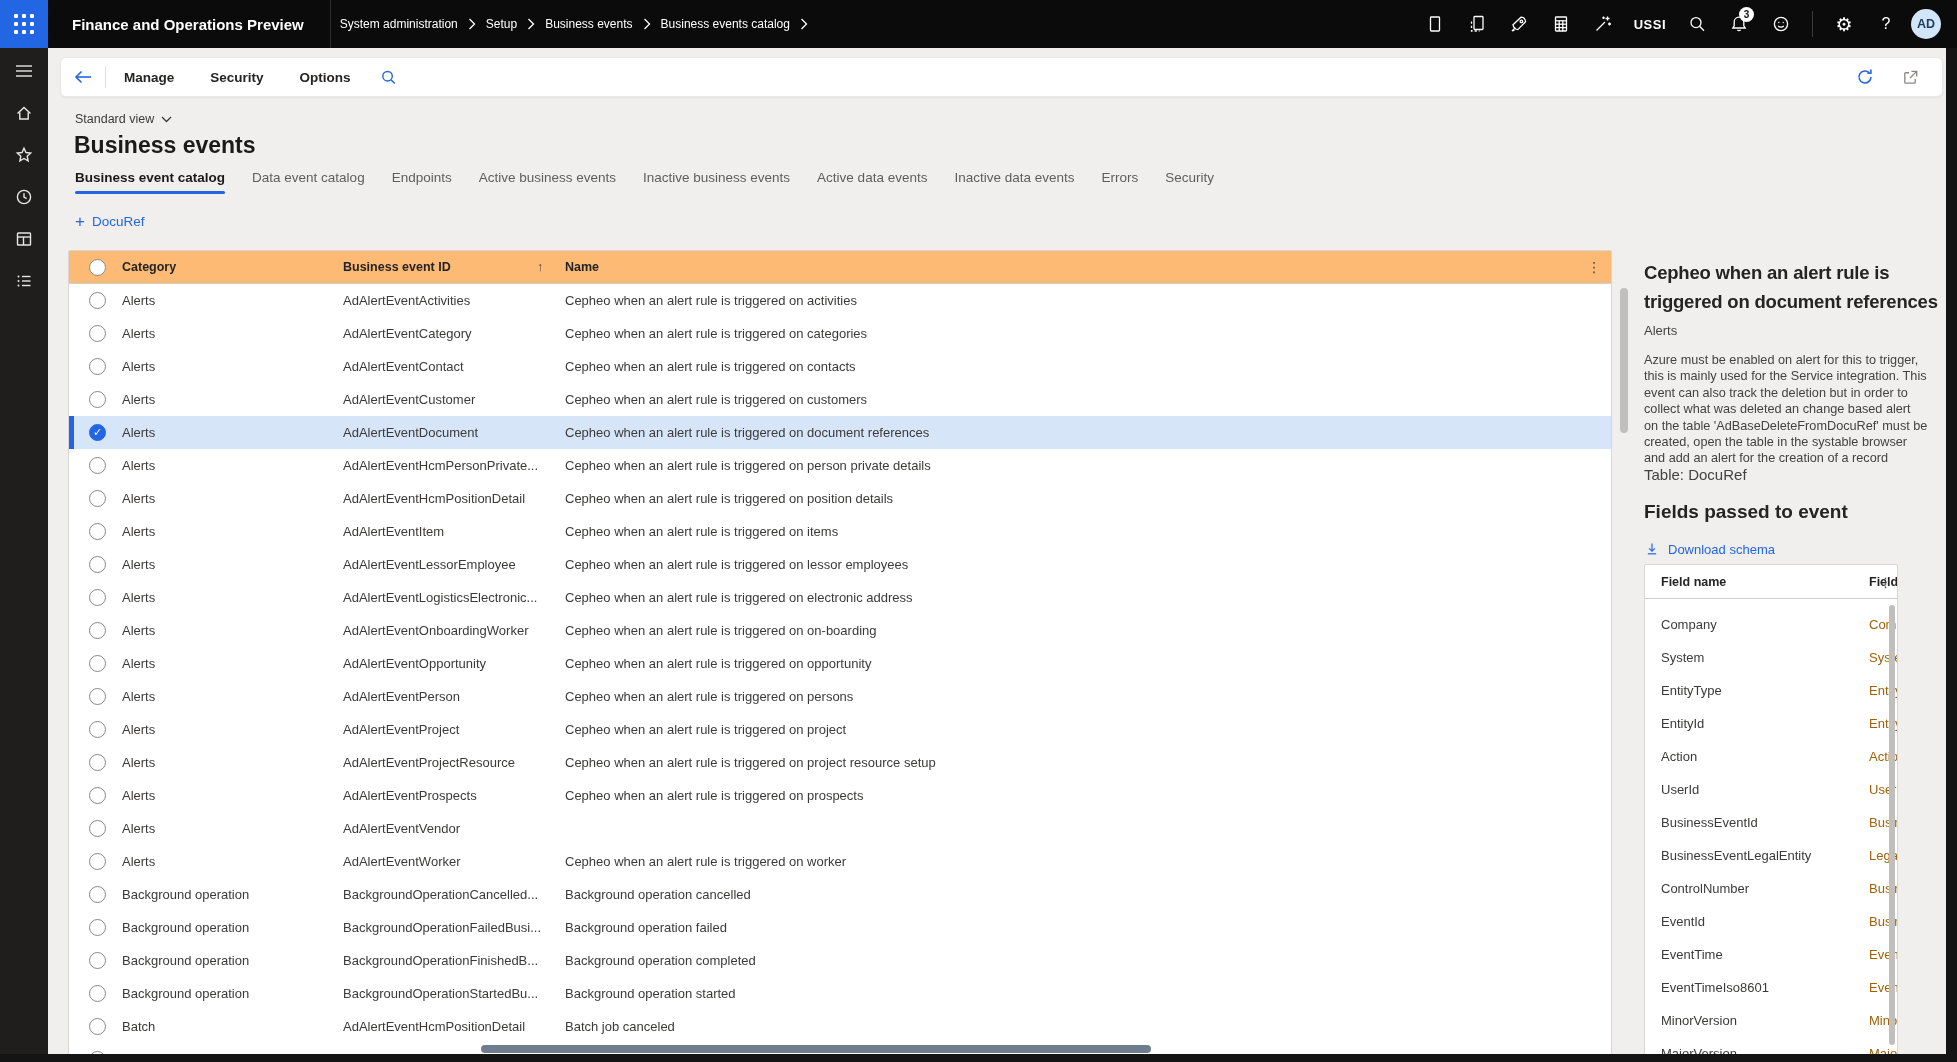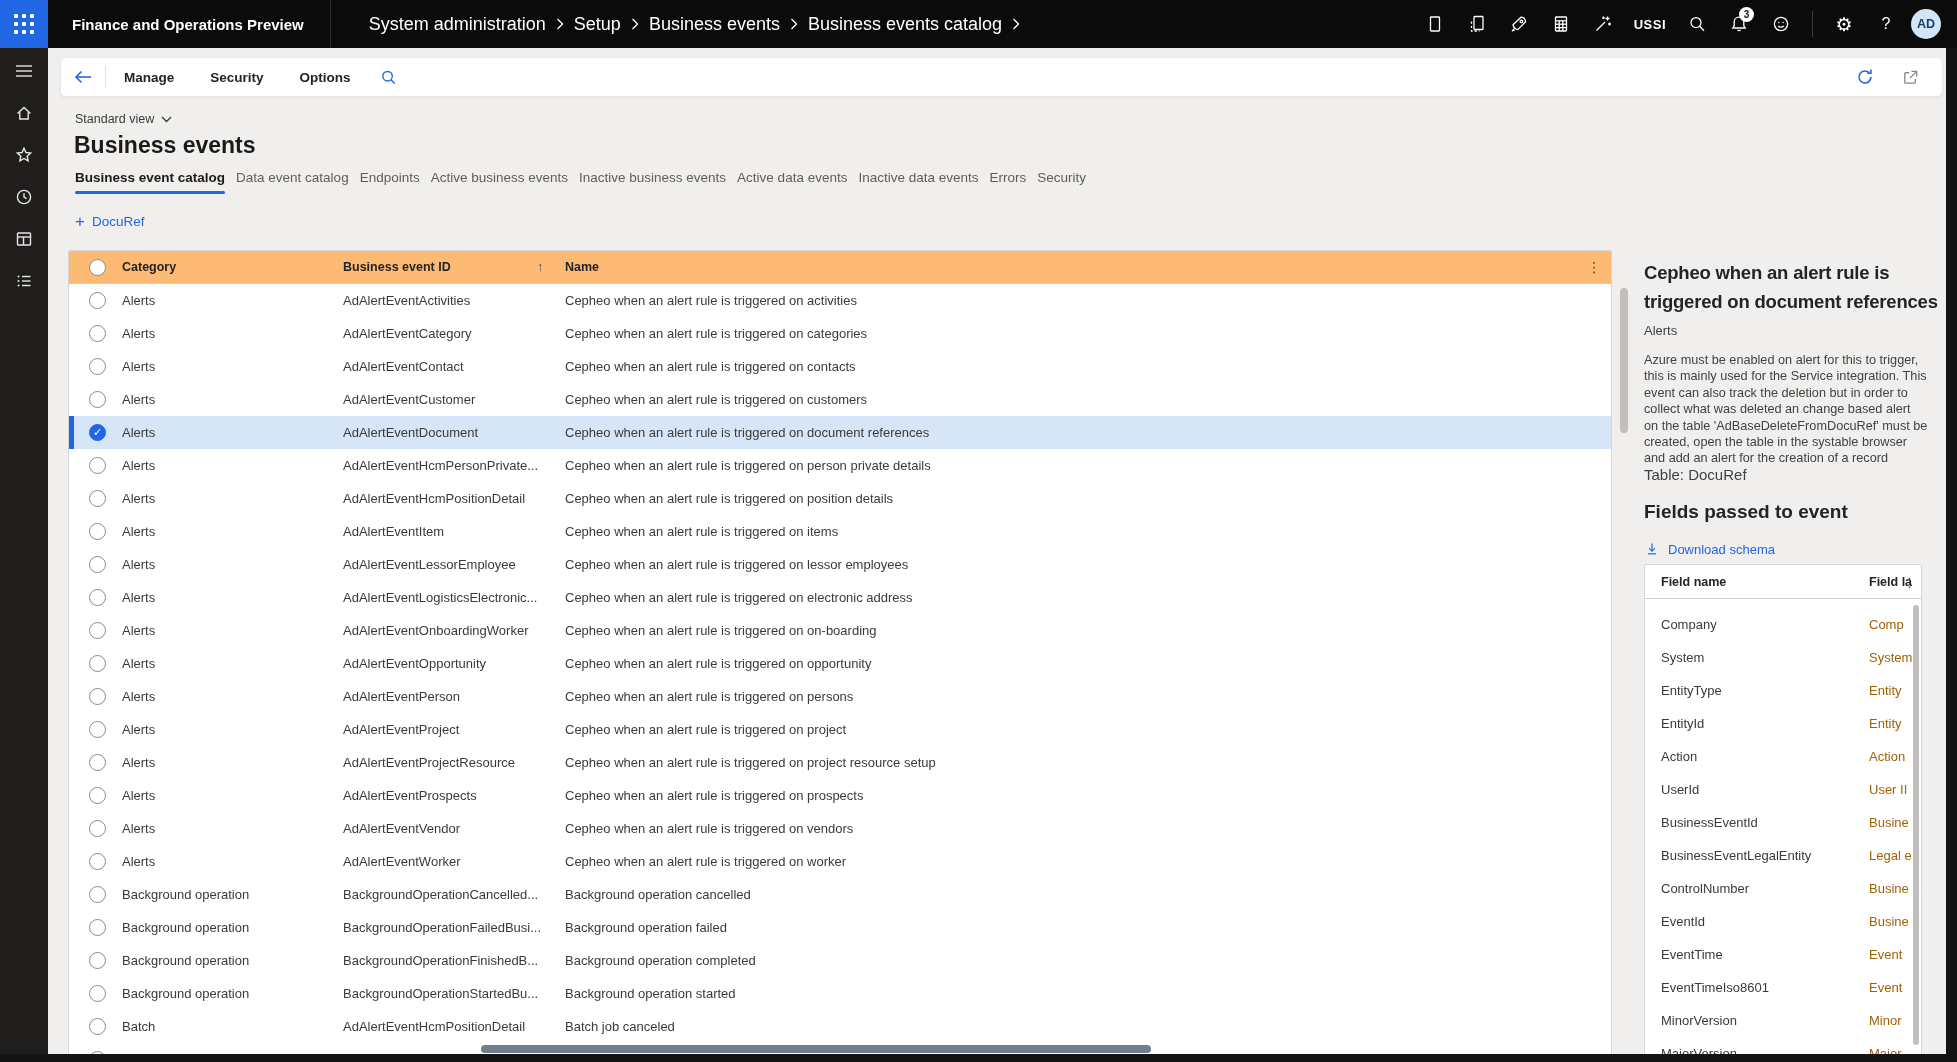--- a/index.html
+++ b/index.html
@@ -8,21 +8,21 @@
 
   
   .topbar { position:absolute; left:0; top:0; width:1957px; height:48px; background:#0b0b0b;
     display:flex; align-items:center; color:#fff; z-index:30; }
   .waffle { width:48px; height:48px; background:#2266e3; display:flex; align-items:center;
     justify-content:center; flex:0 0 auto; cursor:pointer; }
   .waffle-grid { display:grid; grid-template-columns:repeat(3,4px); grid-gap:4px; }
   .waffle-grid i { width:4px; height:4px; background:#fff; border-radius:1px; }
   .app-title { font-size:15px; font-weight:700; margin-left:24px; white-space:nowrap; }
   .tb-divider { width:1px; height:48px; background:#2e2d2c; margin-left:26px; }
-  .breadcrumb { display:flex; align-items:center; margin-left:38px; font-size:18px; }
+  .breadcrumb { display:flex; align-items:center; margin-left:9px; font-size:12px; }
   .crumb { color:#fff; white-space:nowrap; cursor:pointer; }
   .crumb-sep { margin:0 10px; display:flex; align-items:center; }
   .tb-right { margin-left:auto; display:flex; align-items:center; gap:8px; padding-right:16px; }
   .tb-icon { width:34px; height:48px; display:flex; align-items:center; justify-content:center;
     position:relative; cursor:pointer; }
   .tb-icon svg { stroke:#fff; fill:none; stroke-width:1.3; }
   .env-label { font-size:13px; font-weight:600; padding:0 6px; letter-spacing:.5px; }
   .badge { position:absolute; top:7px; right:2px; min-width:15px; height:15px; border-radius:8px;
     background:#fff; color:#111; font-size:10px; font-weight:700; display:flex; align-items:center;
     justify-content:center; }
@@ -54,21 +54,21 @@
   .ap-right .ic { cursor:pointer; display:flex; }
   .refresh-ic svg { stroke:#2266e3; fill:none; stroke-width:1.6; }
   .open-ic svg { stroke:#8a8886; fill:none; stroke-width:1.4; }
 
   
   .view-selector { position:absolute; left:75px; top:112px; font-size:12.5px; color:#3b3a39;
     display:flex; align-items:center; gap:7px; cursor:pointer; }
   .view-selector svg { stroke:#3b3a39; fill:none; stroke-width:1.3; }
   .page-title { position:absolute; left:74px; top:132px; font-size:23px; font-weight:700; color:#1b1a19; }
 
-  .tabs { position:absolute; left:75px; top:170px; display:flex; gap:11px; }
+  .tabs { position:absolute; left:75px; top:170px; display:flex; gap:27px; }
   .tab { position:relative; font-size:13.5px; color:#605e5c; padding-bottom:9px; cursor:pointer; white-space:nowrap; }
   .tab.selected { color:#1b1a19; font-weight:700; }
   .tab.selected::after { content:""; position:absolute; left:0; right:0; bottom:0; height:3px;
     background:#2266e3; border-radius:2px; }
 
   .activate-btn { position:absolute; left:75px; top:213px; display:flex; align-items:center; gap:7px;
     color:#2266e3; font-size:13.5px; cursor:pointer; background:none; border:none; font-family:inherit; }
   .activate-btn .plus { font-size:17px; font-weight:400; line-height:1; }
 
   
@@ -100,21 +100,21 @@
   .panel { position:absolute; left:1644px; top:258px; width:300px; }
   .panel-title { font-size:18.5px; line-height:29px; font-weight:700; color:#242424; width:300px; letter-spacing:-0.2px; }
   .panel-cat { margin-top:7px; font-size:13px; color:#424242; }
   .panel-desc { margin-top:14px; width:284px; font-size:12.7px; line-height:16.4px; color:#424242; }
   .panel-table-ref { width:284px; font-size:15px; line-height:16.4px; color:#424242; }
   .panel-section { margin-top:18px; font-size:19px; font-weight:700; color:#242424; }
   .download-link { margin-top:18px; display:flex; align-items:center; gap:8px; color:#2266e3;
     font-size:13px; cursor:pointer; }
   .download-link svg { stroke:#2266e3; fill:none; stroke-width:1.5; }
 
-  .fields-card { position:absolute; left:1644px; top:564px; width:278px; height:498px; background:#fff;
+  .fields-card { position:absolute; left:1644px; top:564px; width:254px; height:498px; background:#fff;
     border:1px solid #d8d6d4; border-radius:2px; overflow:hidden; }
   .f-header { display:flex; align-items:center; height:34px; border-bottom:1px solid #d1cfcd; position:relative; }
   .f-row { display:flex; align-items:flex-end; height:33px; }
   .f-name { margin-left:16px; width:208px; flex:0 0 auto; font-size:13px; color:#3b3a39;
     white-space:nowrap; overflow:hidden; }
   .f-label { width:48px; flex:0 0 auto; font-size:13px; color:#a16207; white-space:nowrap; overflow:hidden; }
   .f-header .f-name, .f-header .f-label { color:#242424; font-weight:700; font-size:12.5px; }
   .f-kebab { position:absolute; right:5px; top:50%; transform:translateY(-50%); font-size:13px; color:#484644; cursor:pointer; }
   .vscroll-fields { position:absolute; right:2px; top:40px; width:6px; height:440px; background:#c1bfbd; border-radius:3px; }
 
@@ -448,21 +448,20 @@
       <div class="g-row">
         <span class="gcheck"></span>
         <span class="gcell c-cat">Alerts</span>
         <span class="gcell c-id">AdAlertEventProspects</span>
         <span class="gcell c-name">Cepheo when an alert rule is triggered on prospects</span>
       </div>
       <div class="g-row">
         <span class="gcheck"></span>
         <span class="gcell c-cat">Alerts</span>
         <span class="gcell c-id">AdAlertEventVendor</span>
-        <span class="gcell c-name">Cepheo when an alert rule is triggered on vendors</span>
       </div>
       <div class="g-row">
         <span class="gcheck"></span>
         <span class="gcell c-cat">Alerts</span>
         <span class="gcell c-id">AdAlertEventWorker</span>
         <span class="gcell c-name">Cepheo when an alert rule is triggered on worker</span>
       </div>
       <div class="g-row">
         <span class="gcheck"></span>
         <span class="gcell c-cat">Background operation</span>

